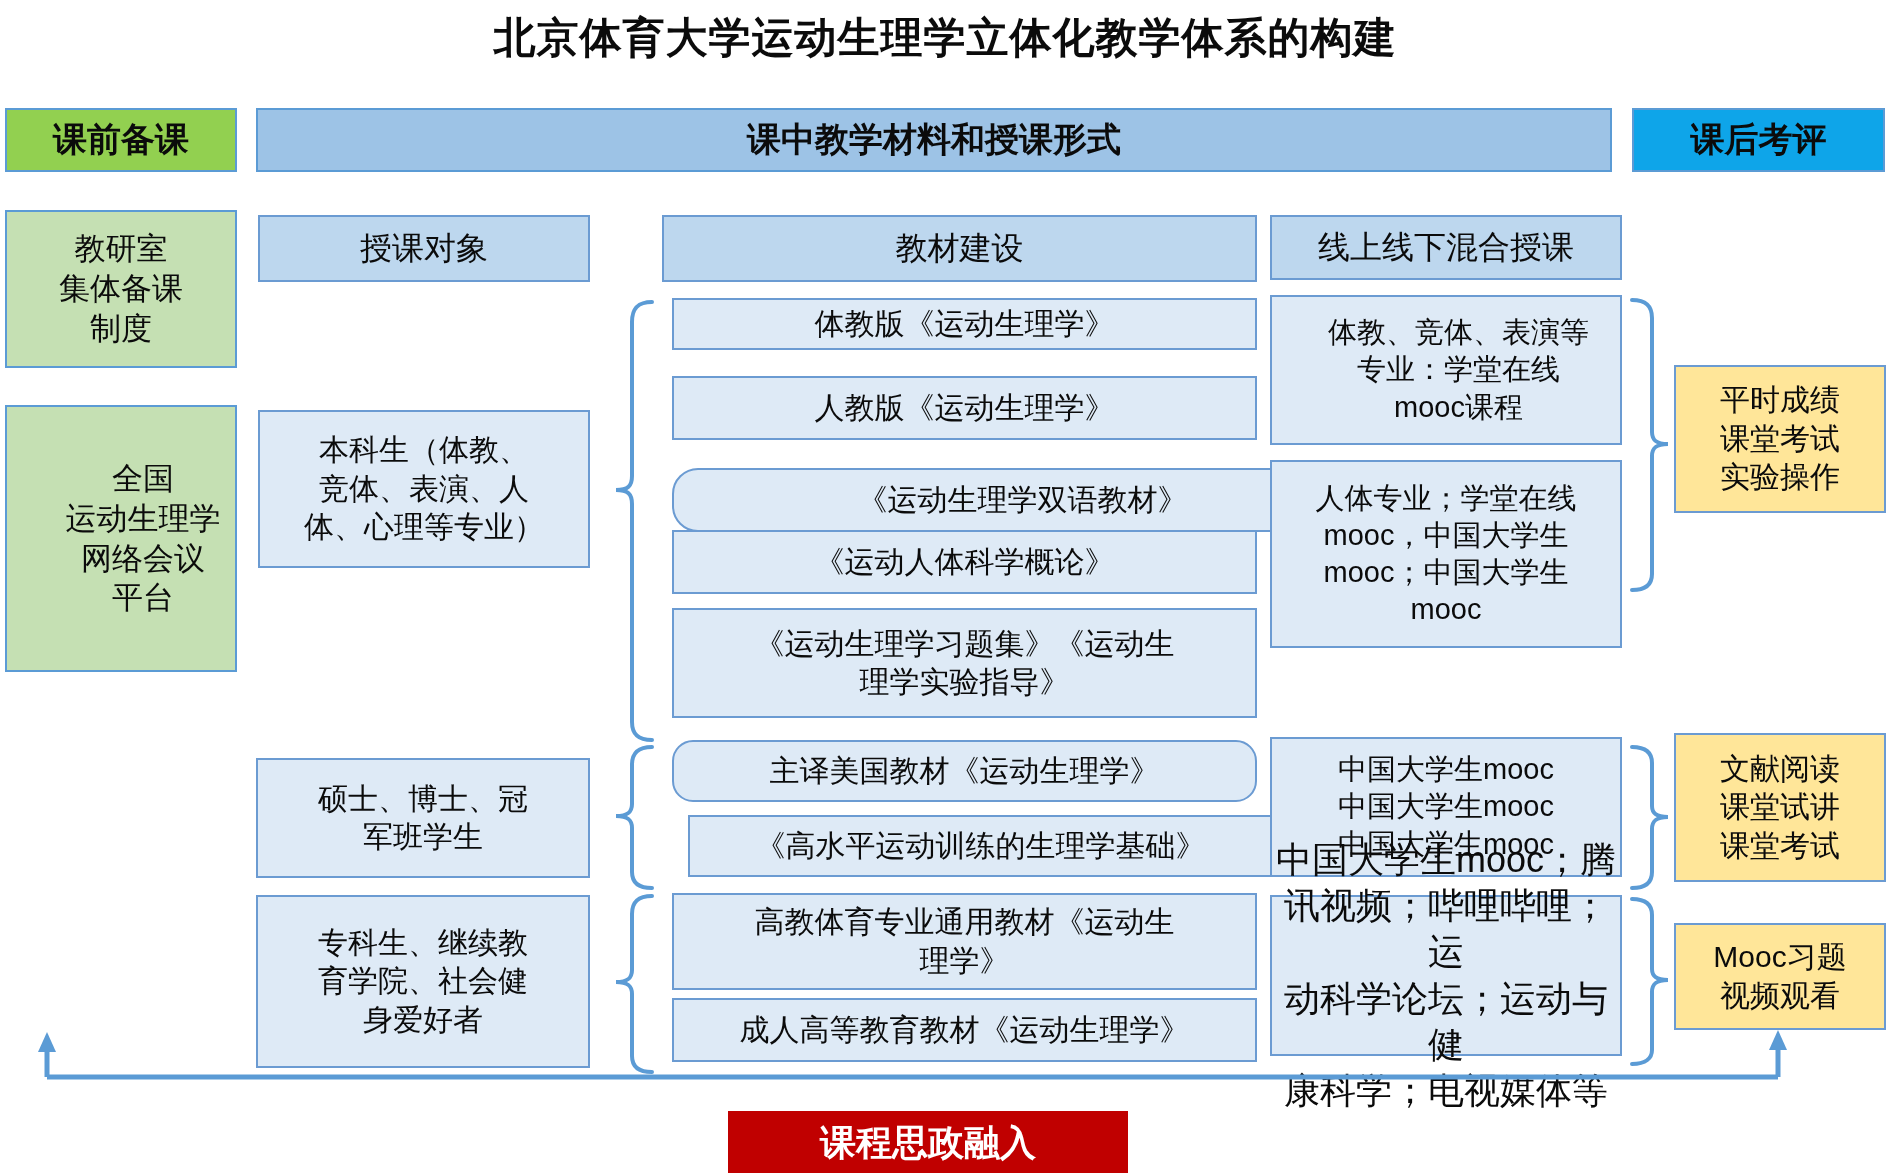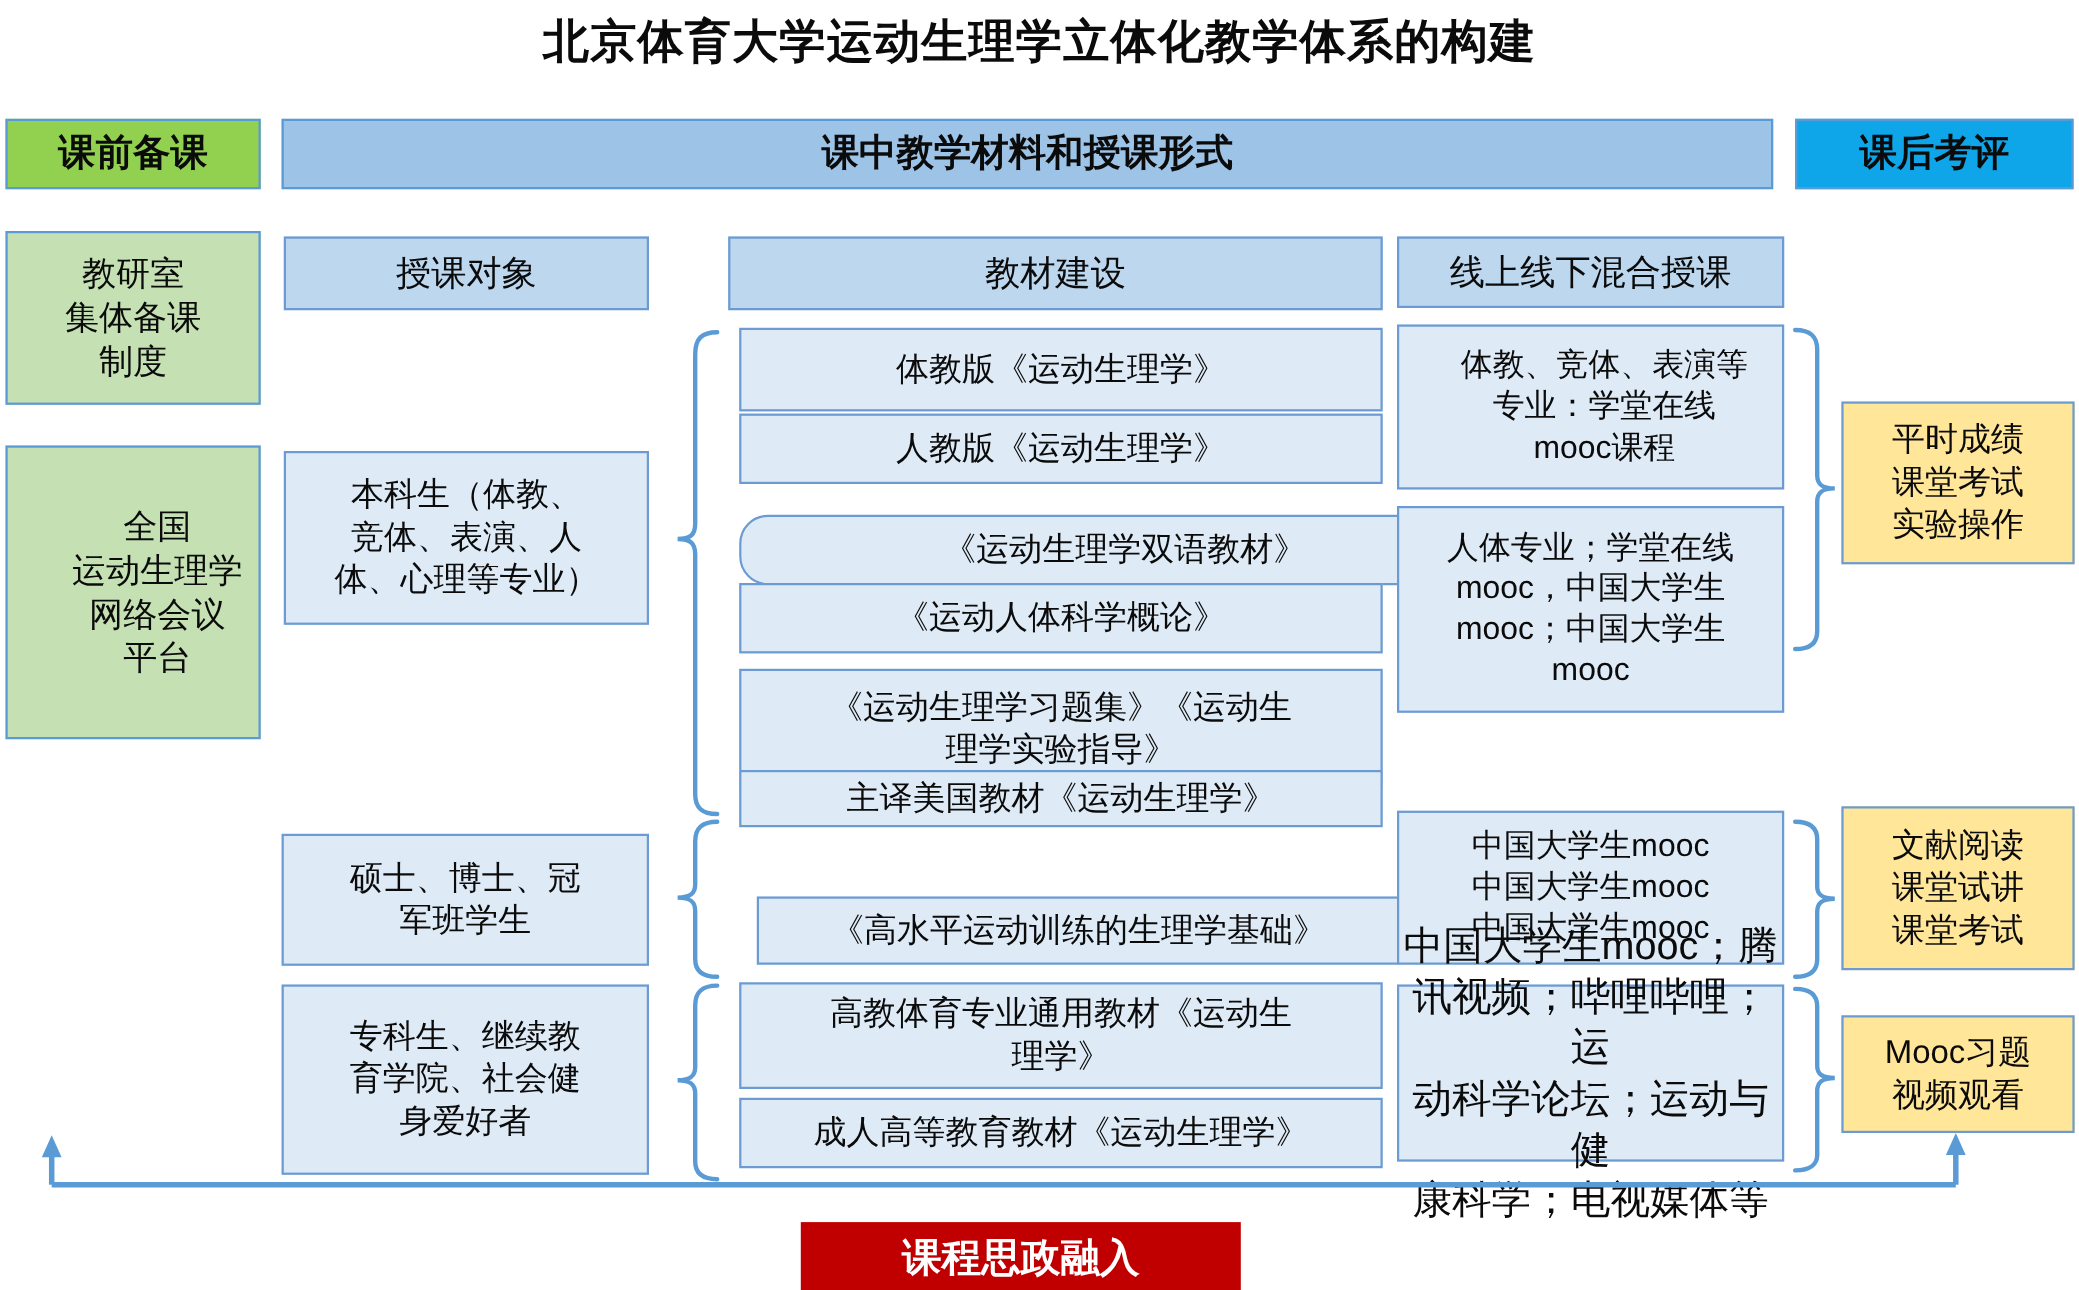--- a/index.html
+++ b/index.html
@@ -40,27 +40,27 @@
 <div class="bx blueL" style="left:258px;top:410px;width:332px;height:158px;">本科生（体教、
 竞体、表演、人
 体、心理等专业）</div>
 <div class="bx blueL" style="left:256px;top:758px;width:334px;height:120px;">硕士、博士、冠
 军班学生</div>
 <div class="bx blueL" style="left:256px;top:895px;width:334px;height:173px;">专科生、继续教
 育学院、社会健
 身爱好者</div>
 
 <div class="bx blueM" style="left:662px;top:215px;width:595px;height:67px;">教材建设</div>
-<div class="bx blueL" style="left:672px;top:298px;width:585px;height:76px;">体教版《运动生理学》</div>
+<div class="bx blueL" style="left:672px;top:298px;width:585px;height:52px;">体教版《运动生理学》</div>
 <div class="bx blueL" style="left:672px;top:376px;width:585px;height:64px;">人教版《运动生理学》</div>
 <div class="bx blueL" style="left:672px;top:468px;width:701px;height:64px;border-radius:26px;">《运动生理学双语教材》</div>
 <div class="bx blueL" style="left:672px;top:530px;width:585px;height:64px;">《运动人体科学概论》</div>
 <div class="bx blueL" style="left:672px;top:608px;width:585px;height:110px;">《运动生理学习题集》《运动生
 理学实验指导》</div>
-<div class="bx blueL" style="left:672px;top:700px;width:585px;height:52px;">主译美国教材《运动生理学》</div>
+<div class="bx blueL" style="left:672px;top:740px;width:585px;height:62px;border-radius:21px;">主译美国教材《运动生理学》</div>
 <div class="bx blueL" style="left:644px;top:815px;width:585px;height:62px;margin-left:44px;">《高水平运动训练的生理学基础》</div>
 <div class="bx blueL" style="left:672px;top:893px;width:585px;height:97px;">高教体育专业通用教材《运动生
 理学》</div>
 <div class="bx blueL" style="left:672px;top:998px;width:585px;height:64px;">成人高等教育教材《运动生理学》</div>
 
 <div class="bx blueM" style="left:1270px;top:215px;width:352px;height:65px;">线上线下混合授课</div>
 <div class="bx blueL" style="left:1270px;top:295px;width:352px;height:150px;font-size:29px;padding-left:25px;">体教、竞体、表演等
 专业：学堂在线
 mooc课程</div>
 <div class="bx blueL" style="left:1270px;top:460px;width:352px;height:188px;font-size:29px;">人体专业；学堂在线

